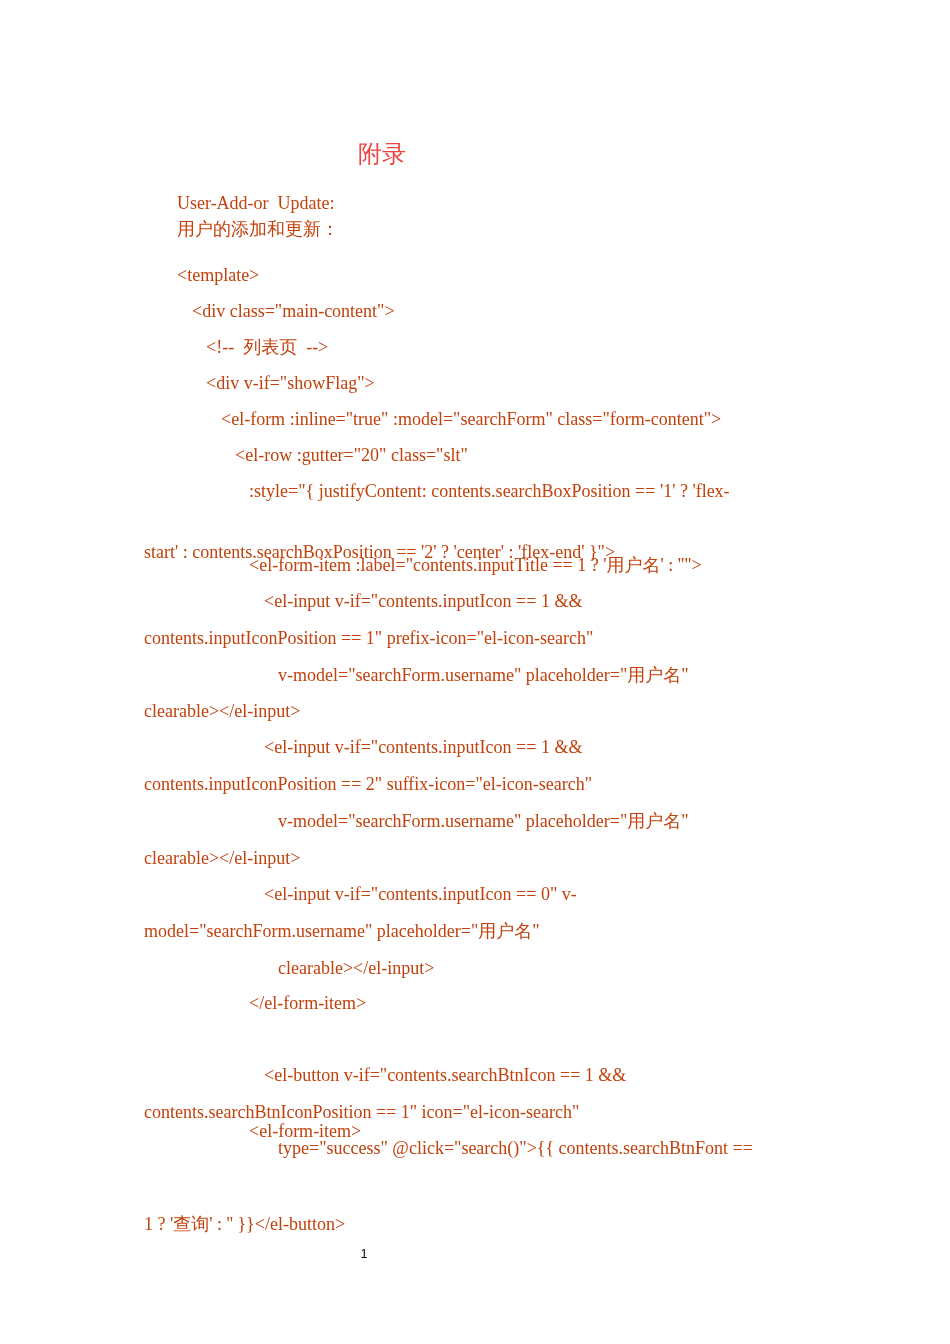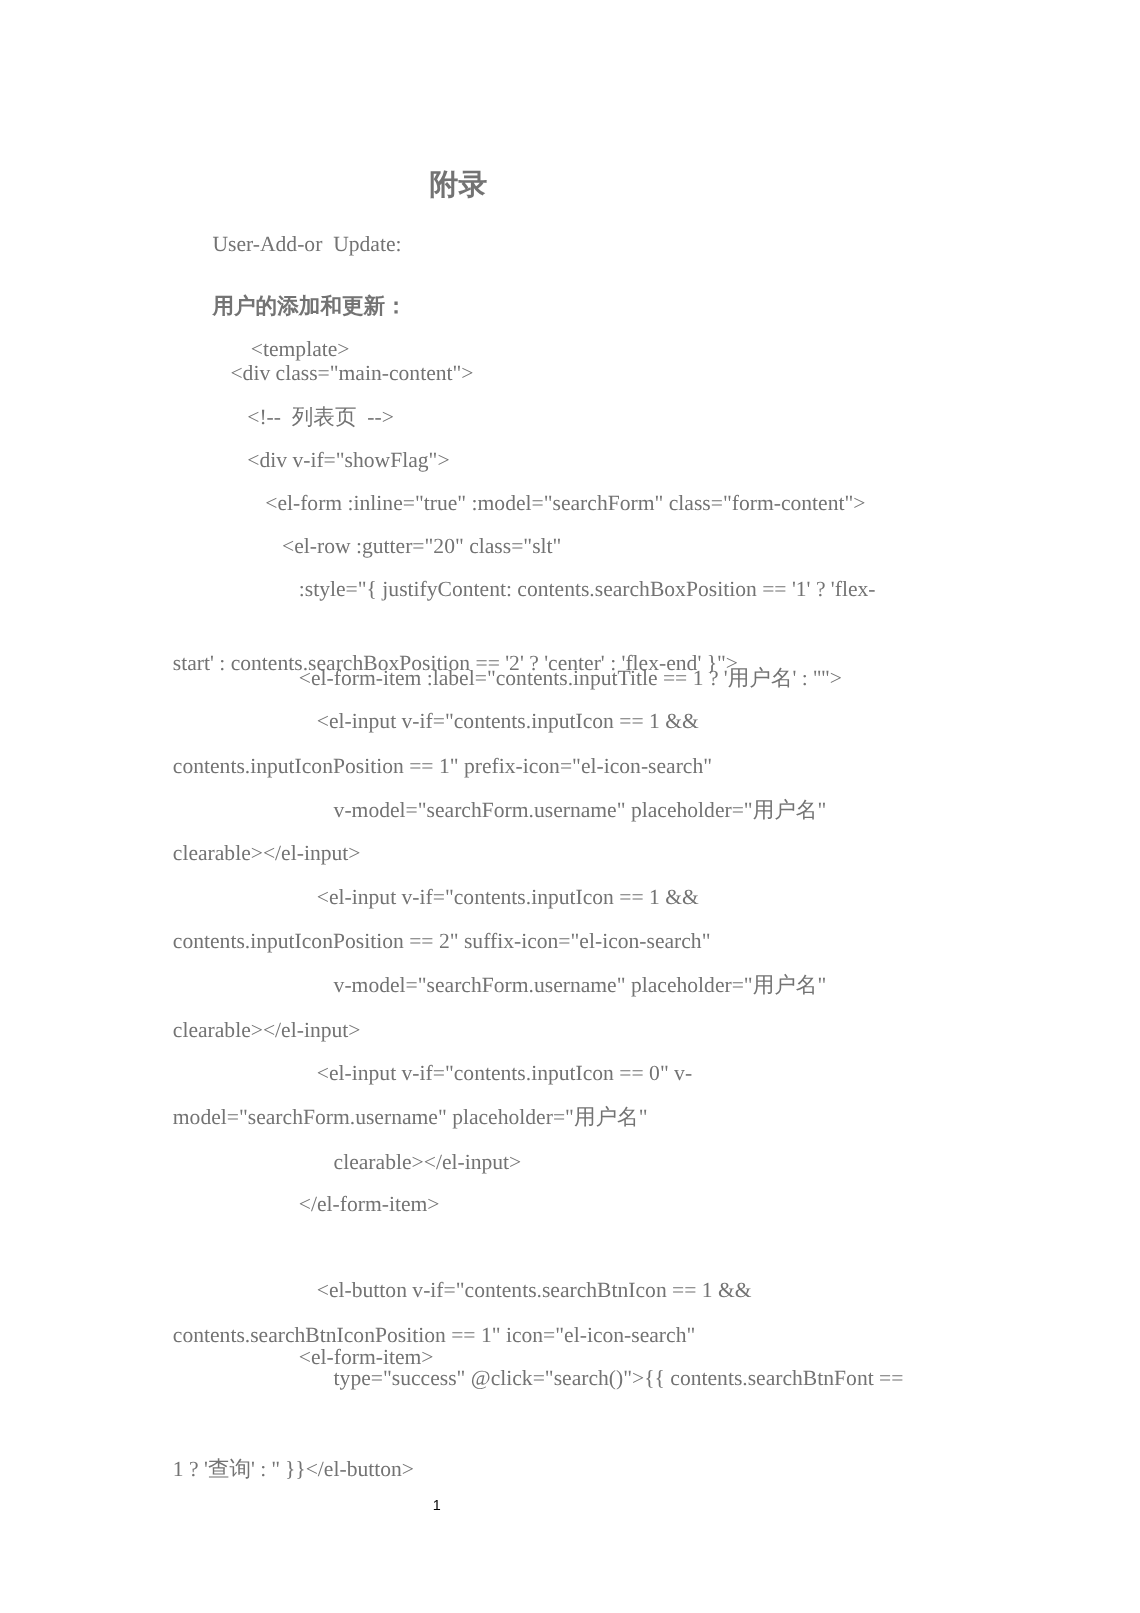--- a/index.html
+++ b/index.html
@@ -1,41 +1,41 @@
 <!DOCTYPE html>
 <html><head>
 <meta charset="utf-8">
 <style>
   html, body { margin: 0; padding: 0; background: #ffffff; }
   body { width: 950px; height: 1344px; position: relative; overflow: hidden; }
   .page { position: absolute; left: 0; top: 0; width: 950px; height: 1344px; background: #ffffff; }
   .title {
     position: absolute; left: 0; width: 764px; top: 138px; text-align: center;
-    font-family: "DejaVu Sans", sans-serif; font-weight: bold; font-size: 24px; color: #737373;
+    font-family: "DejaVu Sans", sans-serif; font-weight: normal; font-size: 24px; color: #ef4444;
     line-height: 32px;
   }
   .line {
     position: absolute; white-space: pre;
-    font-family: "Liberation Serif", serif; font-size: 18px; color: #737373;
+    font-family: "Liberation Serif", serif; font-size: 18px; color: #c2410c;
     line-height: 22px;
   }
   .pagenum {
     position: absolute; left: 0; width: 728px; top: 1247px; text-align: center;
     font-family: "Liberation Sans", sans-serif; font-size: 12px; color: #000;
   }
 </style>
 </head>
 <body>
 
 <div class="page">
   <div class="title">附录</div>
   <div id="lines">
       <div class="line" style="left: 177px; top: 192px;">User-Add-or  Update:</div>
-      <div class="line" style="left: 177px; top: 244px; font-weight: bold;">用户的添加和更新：</div>
-      <div class="line" style="left: 177px; top: 280px; margin-left: 32px;">&lt;template&gt;</div>
+      <div class="line" style="left: 177px; top: 218px;">用户的添加和更新：</div>
+      <div class="line" style="left: 177px; top: 264px;">&lt;template&gt;</div>
       <div class="line" style="left: 192px; top: 300px;">&lt;div class="main-content"&gt;</div>
       <div class="line" style="left: 206px; top: 336px; text-align: right;">&lt;!--  列表页  --&gt;</div>
       <div class="line" style="left: 206px; top: 372px;">&lt;div v-if="showFlag"&gt;</div>
       <div class="line" style="left: 221px; top: 408px;">&lt;el-form :inline="true" :model="searchForm" class="form-content"&gt;</div>
       <div class="line" style="left: 235px; top: 444px;">&lt;el-row :gutter="20" class="slt"</div>
       <div class="line" style="left: 249px; top: 480px;">:style="{ justifyContent: contents.searchBoxPosition == '1' ? 'flex-</div>
       <div class="line" style="left: 144px; top: 517px; margin-top: 24px;">start' : contents.searchBoxPosition == '2' ? 'center' : 'flex-end' }"&gt;</div>
       <div class="line" style="left: 249px; top: 554px;">&lt;el-form-item :label="contents.inputTitle == 1 ? '用户名' : ''"&gt;</div>
       <div class="line" style="left: 264px; top: 590px;">&lt;el-input v-if="contents.inputIcon == 1 &amp;&amp;</div>
       <div class="line" style="left: 144px; top: 627px;">contents.inputIconPosition == 1" prefix-icon="el-icon-search"</div>

